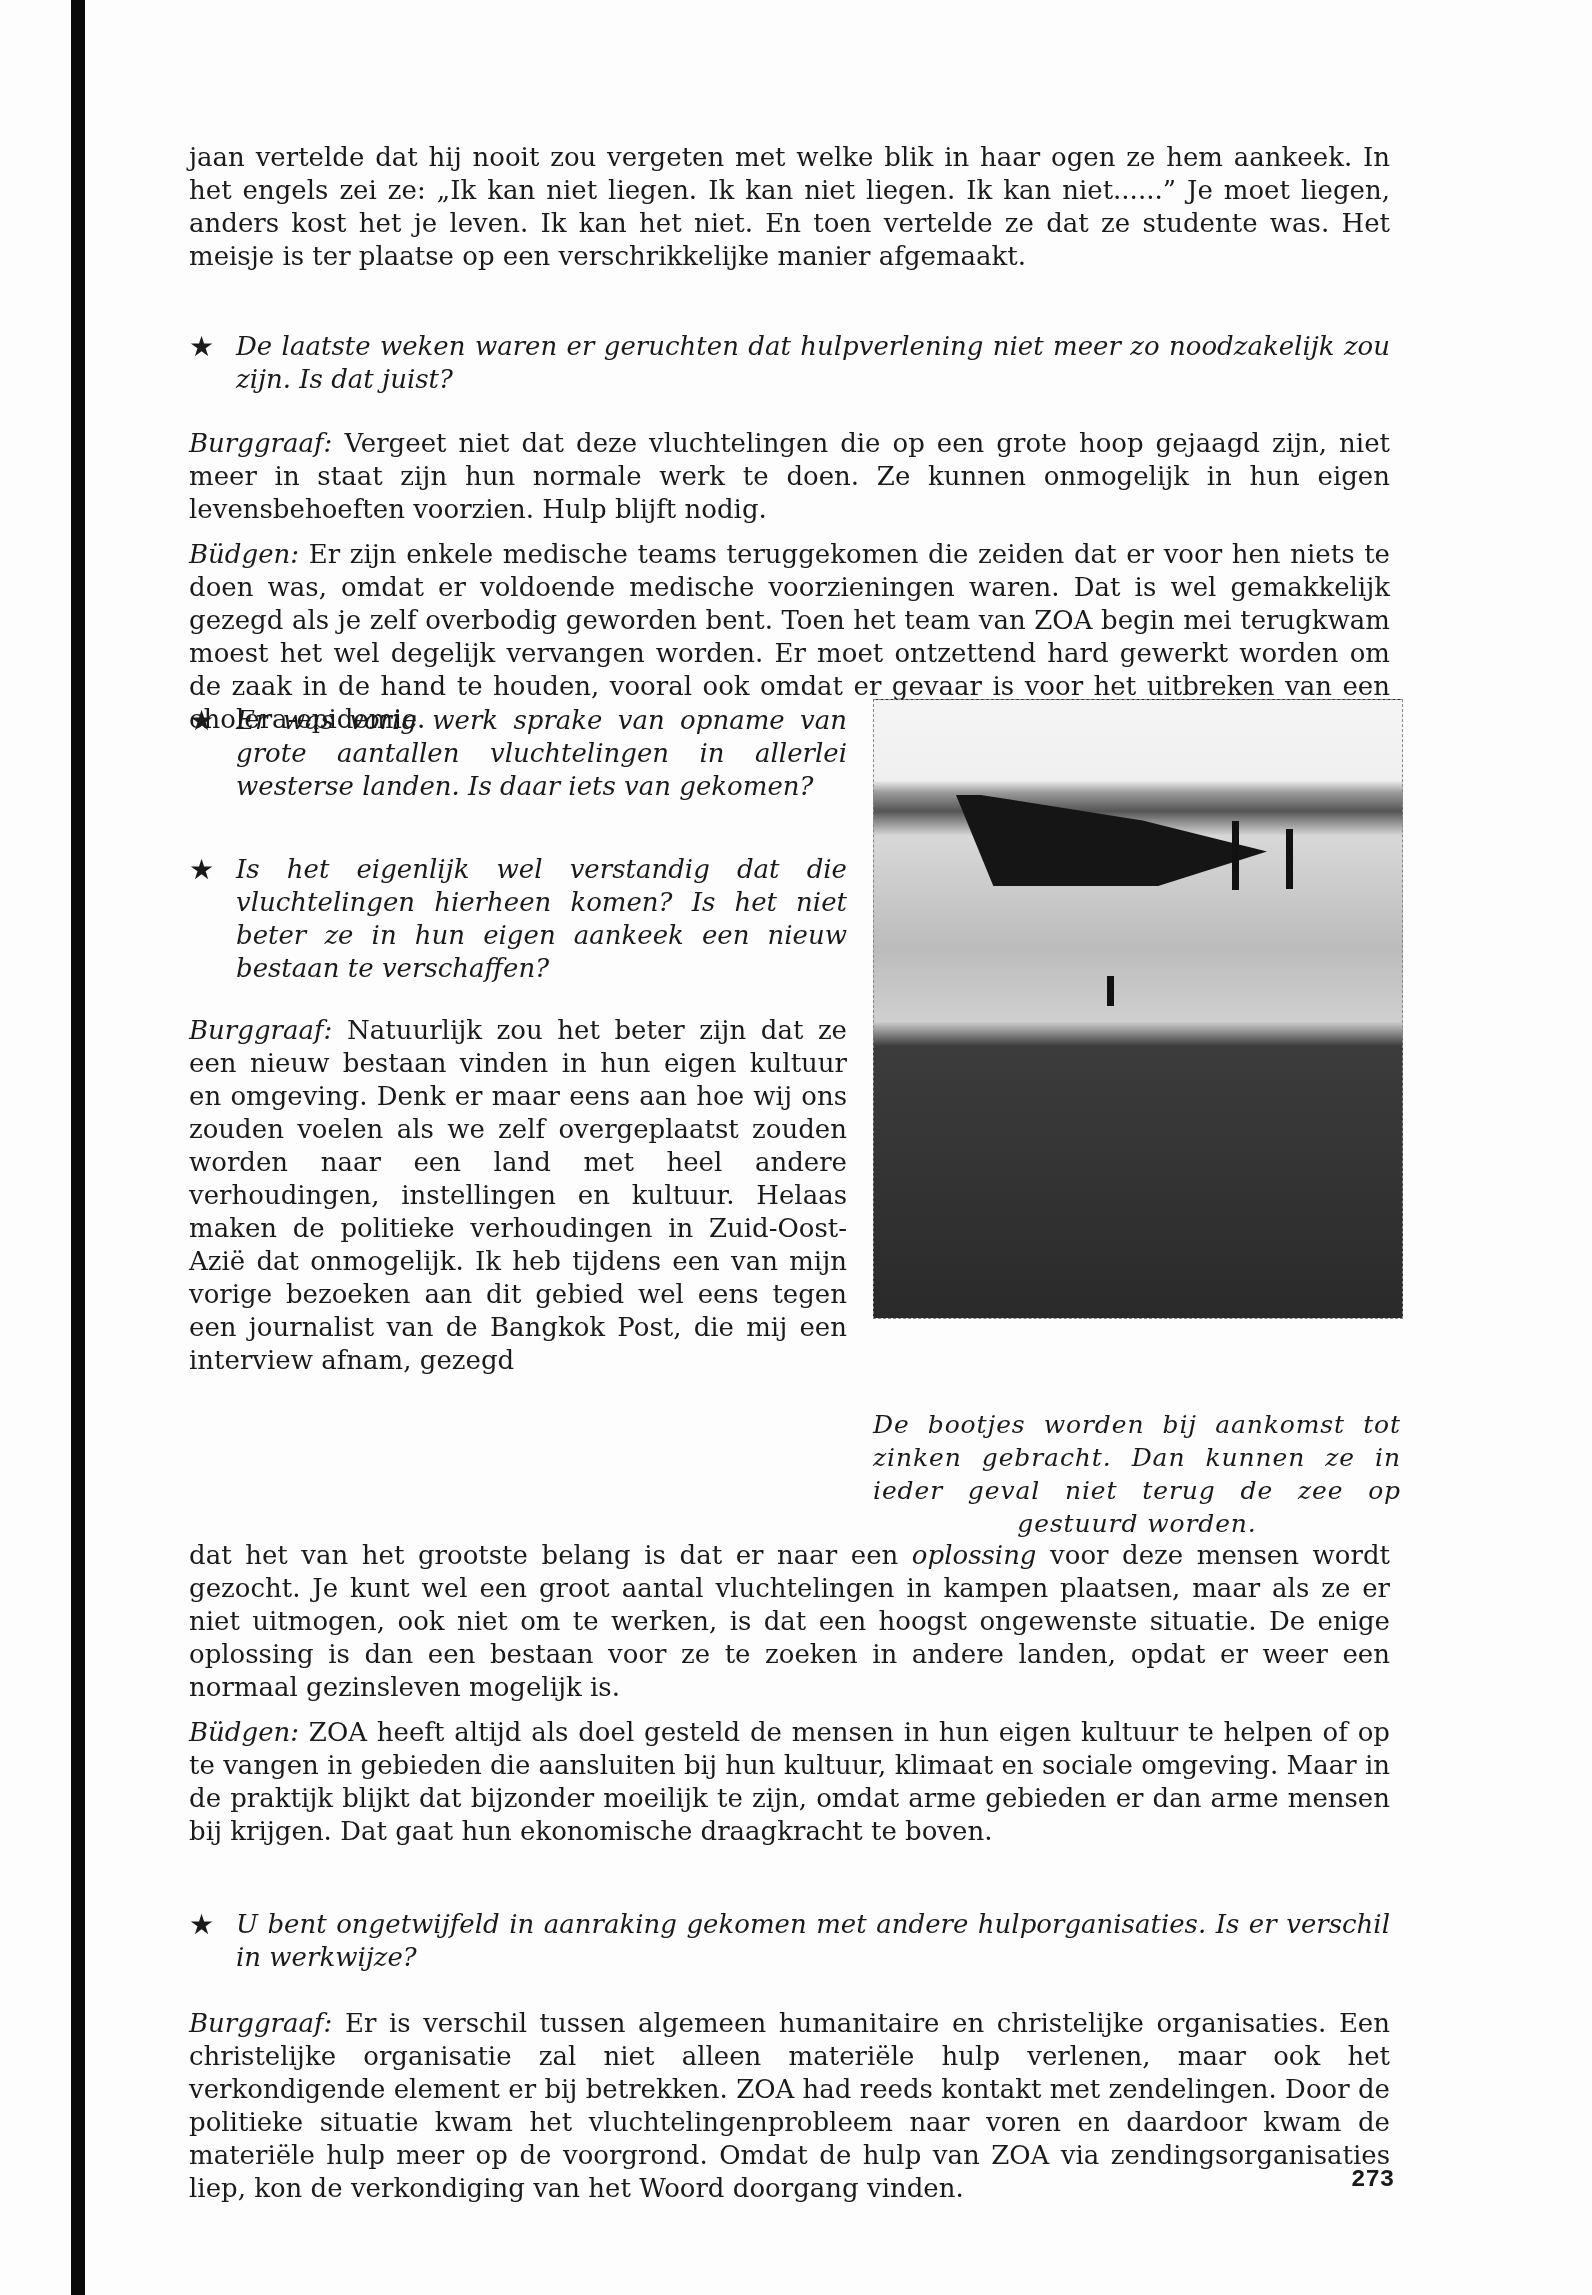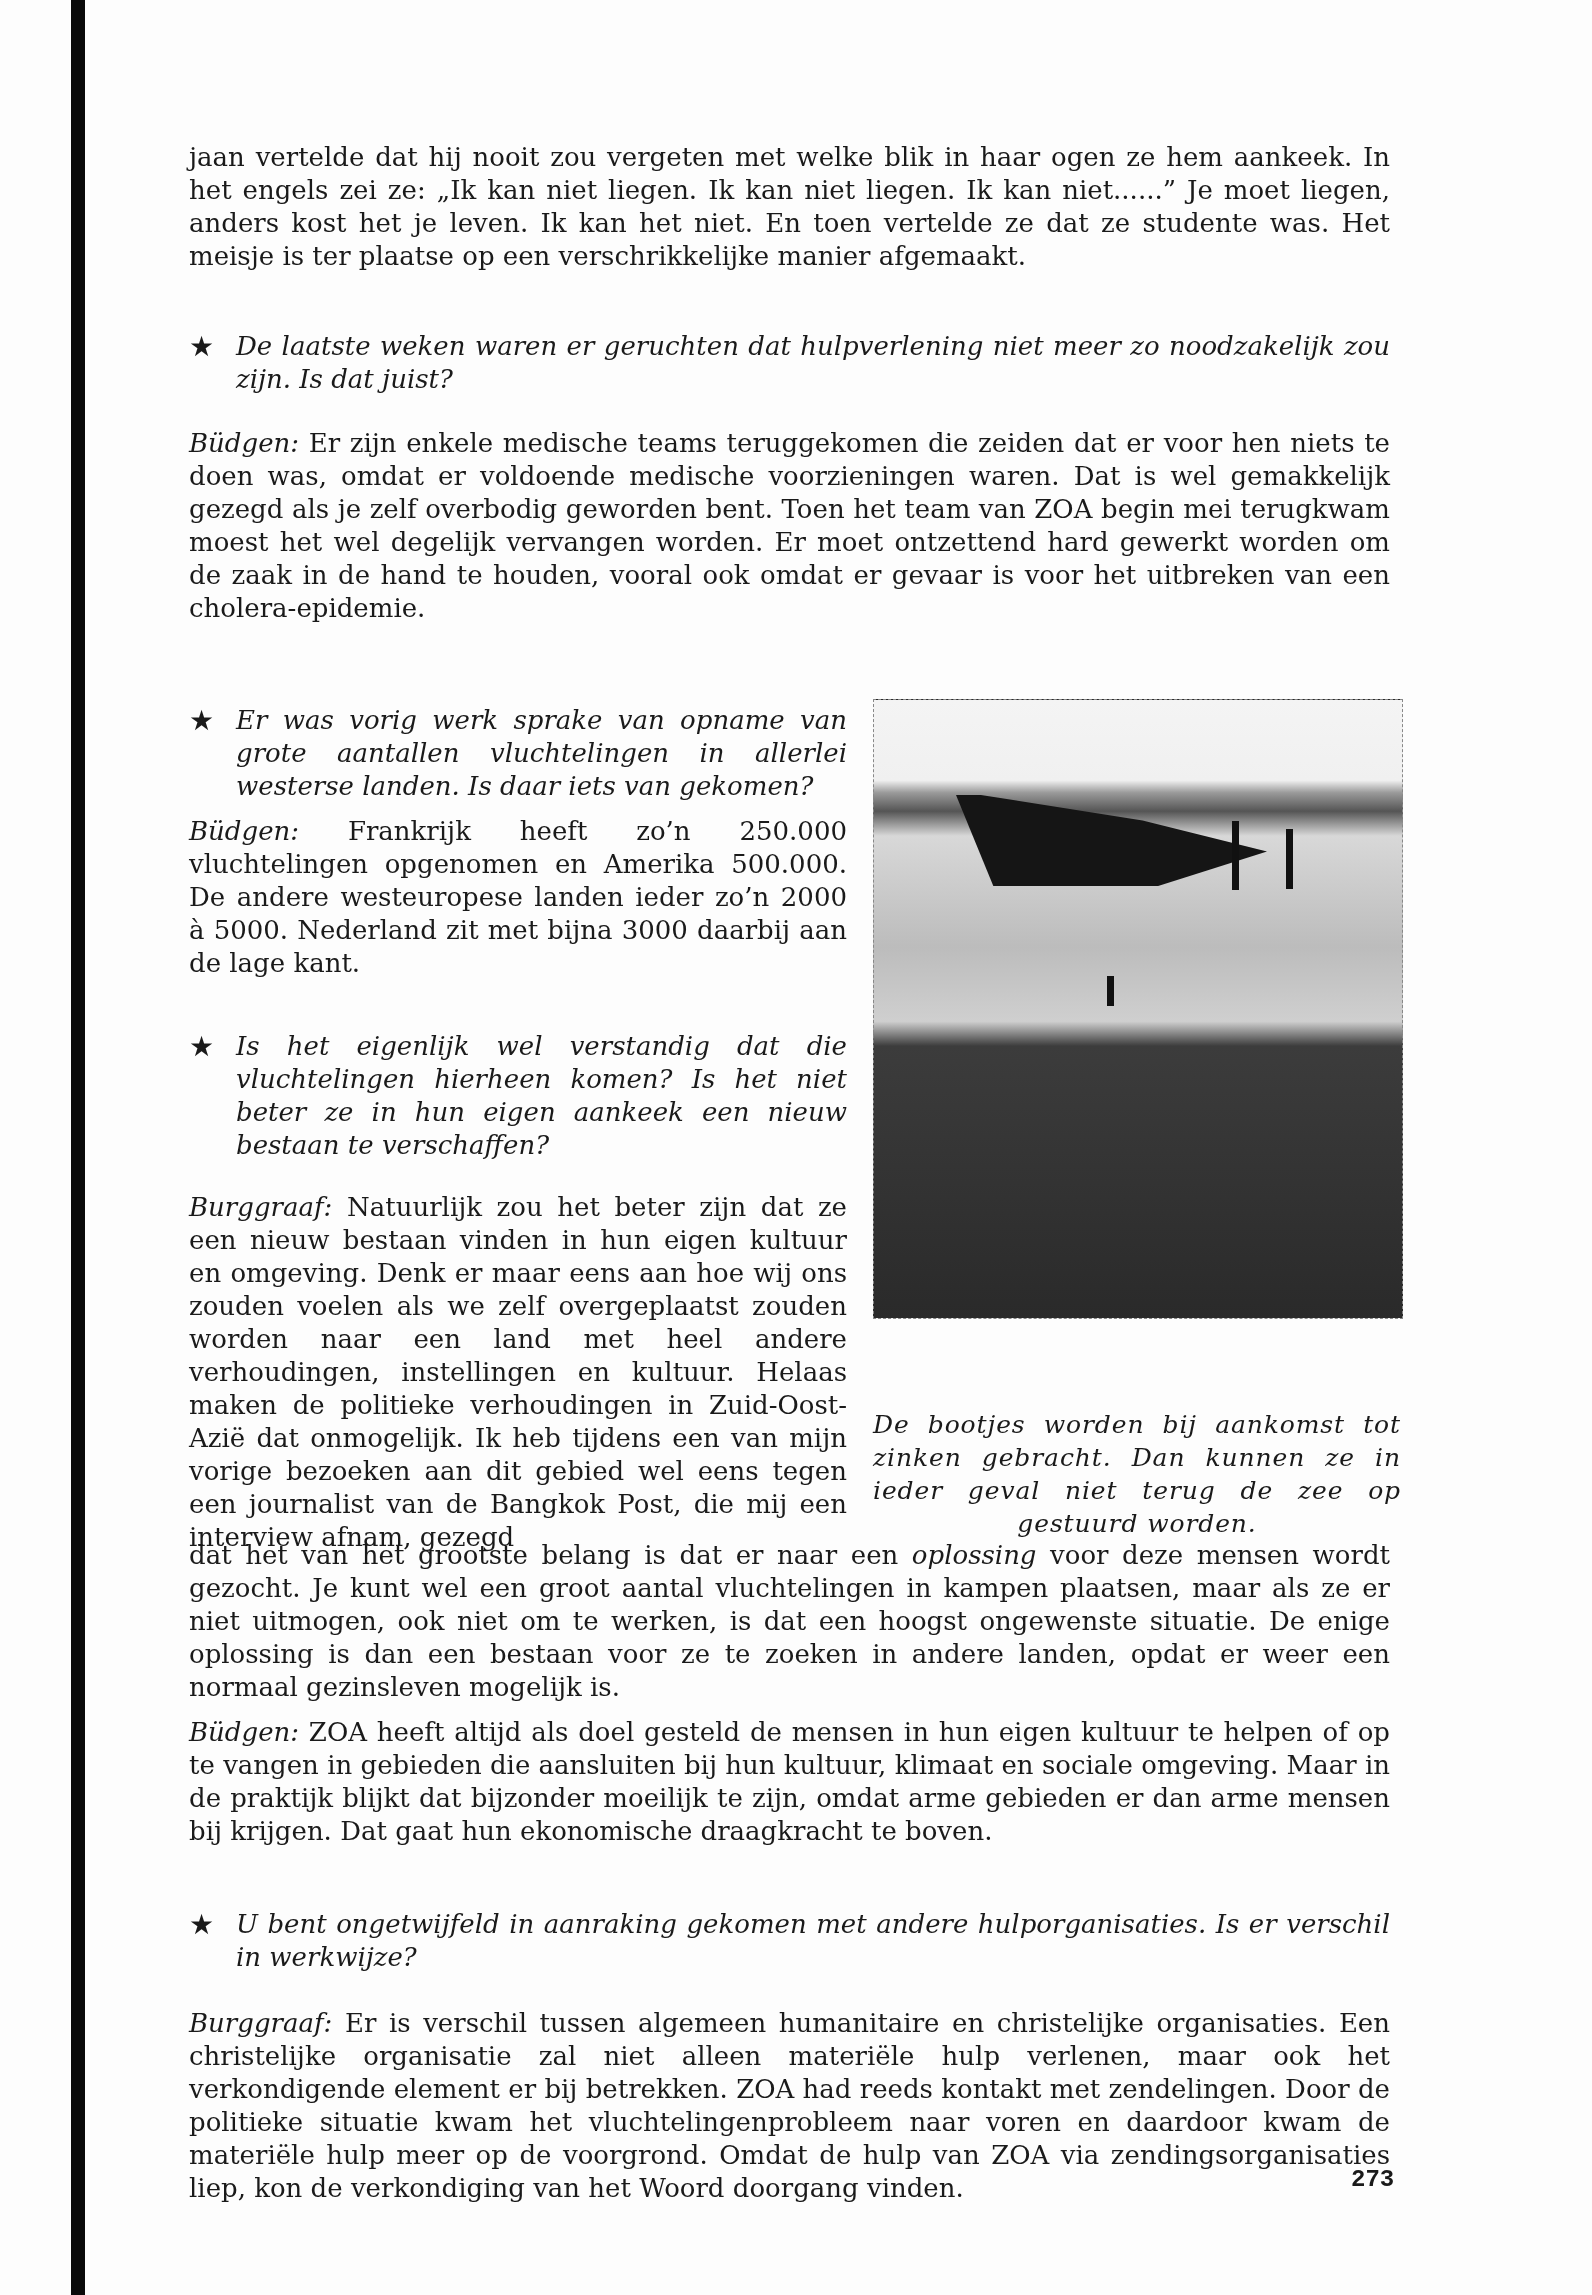--- a/index.html
+++ b/index.html
@@ -30,29 +30,29 @@
 
 <div class="col" style="top:129px;">
   <p>jaan vertelde dat hij nooit zou vergeten met welke blik in haar ogen ze hem aankeek. In het engels zei ze: „Ik kan niet liegen. Ik kan niet liegen. Ik kan niet......” Je moet liegen, anders kost het je leven. Ik kan het niet. En toen vertelde ze dat ze studente was. Het meisje is ter plaatse op een verschrikkelijke manier afgemaakt.</p>
 
   <div style="height:33px"></div>
   <p class="q">
     <span class="star">★</span>
     <span>De laatste weken waren er geruchten dat hulpverlening niet meer zo noodzakelijk zou zijn. Is dat juist?</span>
   </p>
   <div style="height:7px"></div>
+  <p><span class="spk">Burggraaf:</span><span> Vergeet niet dat deze vluchtelingen die op een grote hoop gejaagd zijn, niet meer in staat zijn hun normale werk te doen. Ze kunnen onmogelijk in hun eigen levensbehoeften voorzien. Hulp blijft nodig.</span></p>
   <p><span class="spk">Büdgen:</span><span> Er zijn enkele medische teams teruggekomen die zeiden dat er voor hen niets te doen was, omdat er voldoende medische voorzieningen waren. Dat is wel gemakkelijk gezegd als je zelf overbodig geworden bent. Toen het team van ZOA begin mei terugkwam moest het wel degelijk vervangen worden. Er moet ontzettend hard gewerkt worden om de zaak in de hand te houden, vooral ook omdat er gevaar is voor het uitbreken van een cholera-epidemie.</span></p>
 </div>
 
 <div class="col narrow" style="top:692px;">
   <p class="q">
     <span class="star">★</span>
     <span>Er was vorig werk sprake van opname van grote aantallen vluchtelingen in allerlei westerse landen. Is daar iets van gekomen?</span>
   </p>
-  <p><span class="spk">Büdgen:</span><span> Frankrijk heeft zo’n 250.000 vluchtelingen opgenomen en Amerika 500.000. De andere westeuropese landen ieder zo’n 2000 à 5000. Nederland zit met bijna 3000 daarbij aan de lage kant.</span></p>
   <div style="height:26px"></div>
   <p class="q">
     <span class="star">★</span>
     <span>Is het eigenlijk wel verstandig dat die vluchtelingen hierheen komen? Is het niet beter ze in hun eigen aankeek een nieuw bestaan te verschaffen?</span>
   </p>
   <div style="height:5.2px"></div>
   <p><span class="spk">Burggraaf:</span><span> Natuurlijk zou het beter zijn dat ze een nieuw bestaan vinden in hun eigen kultuur en omgeving. Denk er maar eens aan hoe wij ons zouden voelen als we zelf overgeplaatst zouden worden naar een land met heel andere verhoudingen, instellingen en kultuur. Helaas maken de politieke verhoudingen in Zuid-Oost-Azië dat onmogelijk. Ik heb tijdens een van mijn vorige bezoeken aan dit gebied wel eens tegen een journalist van de Bangkok Post, die mij een interview afnam, gezegd</span></p>
 </div>
 
 <div class="photo">

